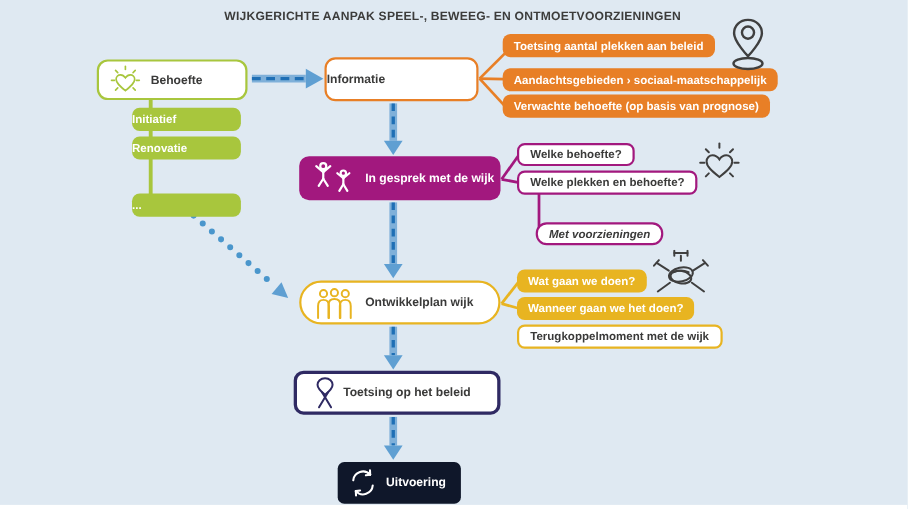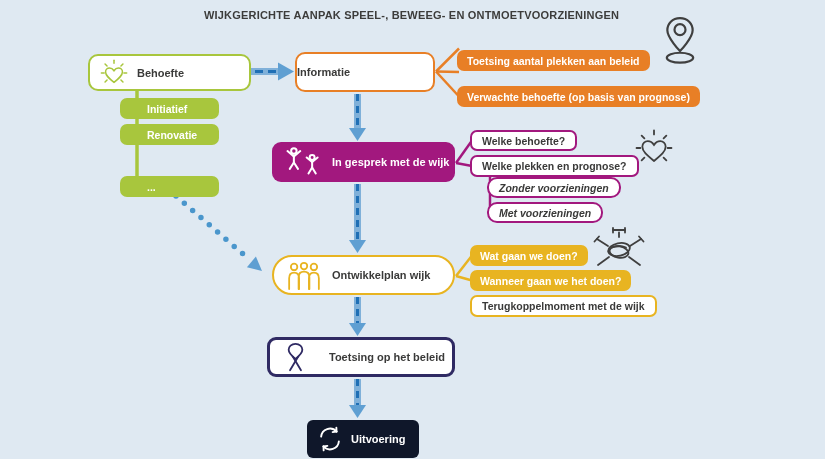--- a/index.html
+++ b/index.html
@@ -5,40 +5,40 @@
   html,body{margin:0;padding:0;}
   body{font-family:"Liberation Sans",sans-serif;}
   #stage{position:relative;width:825px;height:468px;background:#dfe9f2;overflow:hidden;}
   #footer-strip{position:absolute;left:0;bottom:0;width:825px;height:9px;background:#ffffff;}
   #title{position:absolute;left:0;top:9px;width:735px;text-align:center;font-size:11px;font-weight:bold;color:#3c3c3b;letter-spacing:.2px;padding-left:44px;}
   svg.layer{position:absolute;left:0;top:0;}
   .abs{position:absolute;box-sizing:border-box;}
   .node{display:flex;align-items:center;background:#fff;border-radius:9px;font-weight:bold;color:#3a3a39;font-size:11px;white-space:nowrap;}
   .pill{display:inline-flex;align-items:center;height:21px;border-radius:7px;padding:0 10px;font-weight:bold;font-size:10.5px;white-space:nowrap;color:#fff;}
   .pill-outline{background:#fff;color:#3a3a39;}
-  #behoefte{left:88px;top:54px;width:163px;height:37px;border:2.5px solid #a8c63d;border-radius:10px;padding-left:8px;gap:7px;}
-  .src{left:120px;width:99px;height:21px;background:#a8c63d;border-radius:7px;display:flex;align-items:center;padding-left:27px;color:#fff;font-weight:bold;font-size:10.5px;box-sizing:border-box;}
+  #behoefte{left:88px;top:54px;width:137px;height:37px;border:2.5px solid #a8c63d;border-radius:10px;padding-left:8px;gap:7px;}
+  .src{left:120px;width:99px;height:21px;background:#a8c63d;border-radius:7px;display:flex;align-items:center;padding-left:0;color:#fff;font-weight:bold;font-size:10.5px;box-sizing:border-box;}
   #informatie{left:295px;top:52px;width:140px;height:40px;border:2.5px solid #e87f26;border-radius:10px;justify-content:flex-start;}
   .info-detail{background:#e87f26;}
-  #info-d0{left:457px;top:50px;}
+  #info-d0{left:457px;top:31px;}
   #info-d1{left:457px;top:62px;}
   #info-d2{left:457px;top:86px;}
   #gesprek{left:272px;top:142px;width:183px;height:40px;background:#a2187e;border-radius:9px;display:flex;align-items:center;padding-left:10px;gap:8px;color:#fff;font-weight:bold;font-size:11px;}
   .q-m{border:2.5px solid #a2187e;}
   #ges-q0{left:470px;top:130px;}
   #ges-q1{left:470px;top:155px;height:22px;}
   .opt{border:2.5px solid #a2187e;border-radius:10px;font-style:italic;font-weight:600;font-size:10.5px;}
   #ges-o0{left:487px;top:177px;}
   #ges-o1{left:487px;top:202px;}
   #ontwikkelplan{left:272px;top:255px;width:183px;height:40px;border:2.5px solid #e8b421;border-radius:20px;padding-left:12px;gap:10px;}
   .plan-q{background:#e8b421;text-align:right;}
   #plan-q0{left:470px;top:245px;}
   #plan-q1{left:470px;top:270px;}
   #plan-fb{left:470px;top:295px;height:22px;border:2.5px solid #e8b421;}
-  #toetsing{left:267px;top:337px;width:188px;height:40px;border:3px solid #2f2a63;border-radius:9px;padding-left:13px;gap:21px;}
+  #toetsing{left:267px;top:337px;width:188px;height:40px;border:3px solid #2f2a63;border-radius:9px;padding-left:13px;gap:4px;}
   #uitvoering{left:307px;top:420px;width:112px;height:38px;background:#0f172a;border-radius:6px;display:flex;align-items:center;padding-left:9px;gap:7px;color:#fff;font-weight:bold;font-size:11px;}
   .icon{flex:0 0 auto;display:block;}
 </style>
 </head>
 <body>
 
 <div id="stage">
 
   <svg class="layer" width="825" height="468" viewBox="0 0 825 468" aria-hidden="true">
 
@@ -120,20 +120,21 @@
       <span>Renovatie</span>
     </div>
   <div class="abs src" style="top:176px;">
       <span>...</span>
     </div>
 
   <div id="informatie" class="abs node">
     <span>Informatie</span>
   </div>
   <span id="info-d0" class="abs pill info-detail">Toetsing aantal plekken aan beleid</span>
+  <span id="info-d1" class="abs pill info-detail">Aandachtsgebieden › sociaal-maatschappelijk</span>
   <span id="info-d2" class="abs pill info-detail">Verwachte behoefte (op basis van prognose)</span>
 
   <svg class="abs" style="left:658px;top:13px;" width="44" height="52" viewBox="0 0 40 46">
     <g stroke="#3f3f3f" stroke-width="2" fill="none">
       <ellipse cx="20" cy="40" rx="12" ry="4.5"></ellipse>
       <path d="M20 4 C13 4 8.5 9 8.5 15 C8.5 22 20 34 20 34 C20 34 31.5 22 31.5 15 C31.5 9 27 4 20 4 Z" fill="#dfe9f2"></path>
       <circle cx="20" cy="14.5" r="5"></circle>
     </g>
   </svg>
 
@@ -151,22 +152,21 @@
         <path d="M33 17.5 L27 12.5"></path>
         <path d="M33 17.5 L39 12.5"></path>
         <path d="M33 23.5 L29 30"></path>
         <path d="M33 23.5 L37 30"></path>
       </g>
     </svg>
     <span>In gesprek met de wijk</span>
   </div>
 
   <span id="ges-q0" class="abs pill pill-outline q-m">Welke behoefte?</span>
-  <span id="ges-q1" class="abs pill pill-outline q-m">Welke plekken en prognose?</span>
-  <span id="ges-o0" class="abs pill pill-outline opt">Zonder voorzieningen</span>
+  <span id="ges-q1" class="abs pill pill-outline q-m">Welke plekken en behoefte?</span>
   <span id="ges-o1" class="abs pill pill-outline opt">Met voorzieningen</span>
 
   <svg class="abs" style="left:632px;top:127px;" width="44" height="42" viewBox="0 0 34 32">
     <g stroke="#3f3f3f" stroke-width="1.4" fill="none" stroke-linecap="round">
       <path d="M17 26 C11.5 21.5 8 18.6 8 15 C8 12.4 10 10.7 12.2 10.7 C14.1 10.7 15.8 11.8 17 13.6 C18.2 11.8 19.9 10.7 21.8 10.7 C24 10.7 26 12.4 26 15 C26 18.6 22.5 21.5 17 26 Z"></path>
       <line x1="17" y1="2.5" x2="17" y2="5.5"></line>
       <line x1="17" y1="2.5" x2="17" y2="5.5" transform="rotate(45 17 16)"></line>
       <line x1="17" y1="2.5" x2="17" y2="5.5" transform="rotate(90 17 16)"></line>
       <line x1="17" y1="2.5" x2="17" y2="5.5" transform="rotate(135 17 16)"></line>
       <line x1="17" y1="2.5" x2="17" y2="5.5" transform="rotate(-45 17 16)"></line>

